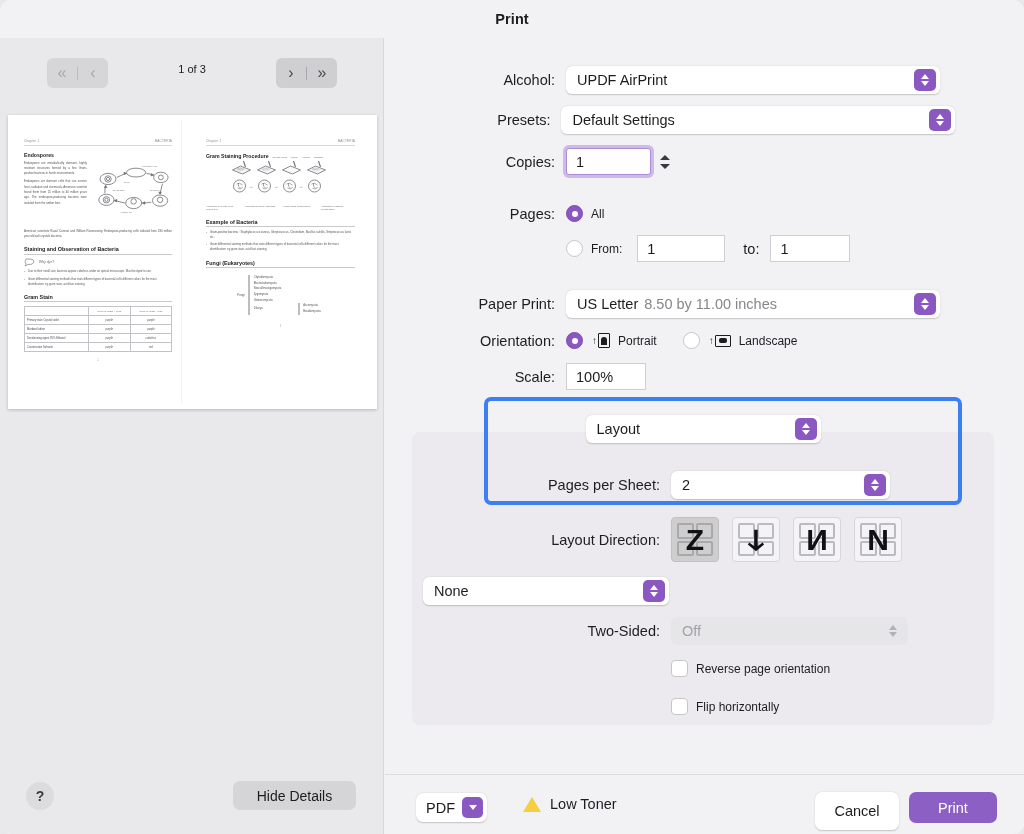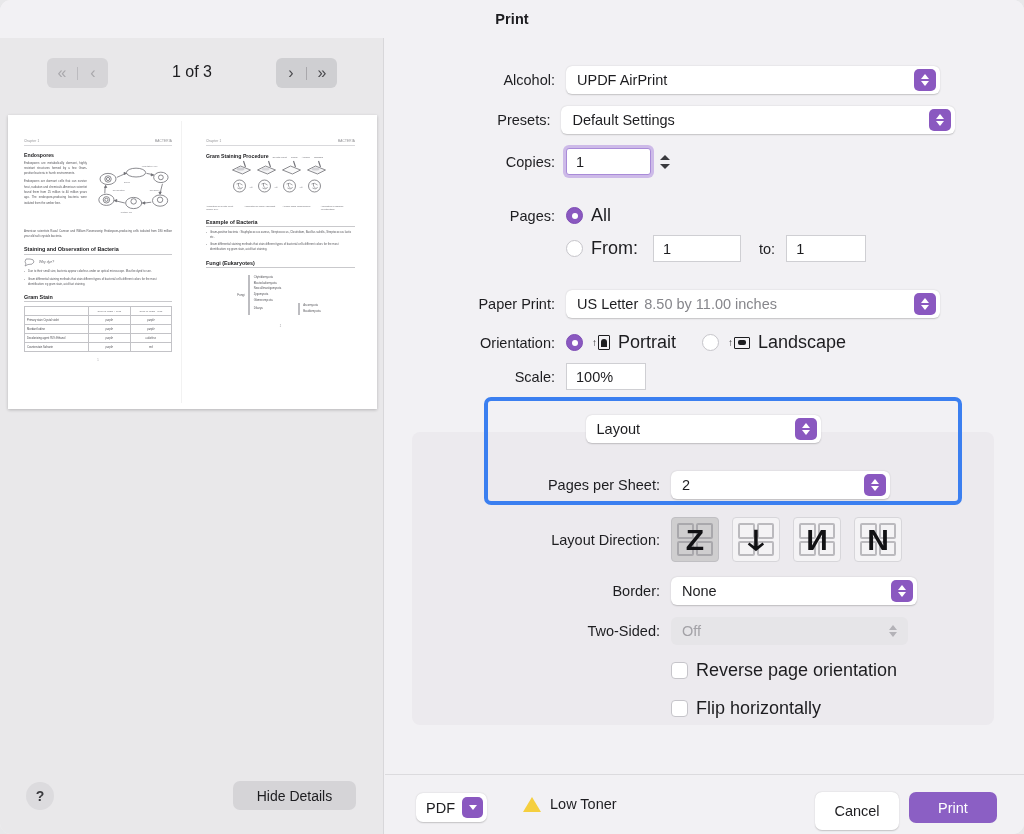--- a/index.html
+++ b/index.html
@@ -51,21 +51,21 @@
   }
   .pagerbtn.disabled .half { color: #a9a8ac; }
   .pagerbtn .sep {
     width: 1px; height: 13px; background: #a9a8ac;
   }
   .pagerbtn.disabled .sep { background: #bcbbbf; }
   #pager-left { left: 47px; width: 61px; }
   #pager-right { left: 276px; width: 61px; }
   #pagecount {
     position: absolute; left: 0; top: 5px; width: 384px;
-    text-align: center; font-size: 16px; color: #1d1d20;
+    text-align: center; font-size: 11px; color: #1d1d20;
   }
   #sheet {
     position: absolute; left: 8px; top: 77px;
     width: 369px; height: 294px;
     background: #ffffff;
     box-shadow: 0 1px 3px rgba(0,0,0,.22);
   }
   .docpage {
     position: absolute; top: 6px; height: 282px;
     background: #ffffff;
@@ -182,21 +182,21 @@
   .spin .dn { border-top: 5.5px solid #3a3a3e; }
   
   .radio {
     width: 17px; height: 17px; border-radius: 50%;
     background: #ffffff; border: 1px solid #c6c5ca;
     display: flex; align-items: center; justify-content: center;
     flex: none;
   }
   .radio.on { background: #8a58c0; border-color: #7e4db5; }
   .radio.on .dot { width: 6px; height: 6px; border-radius: 50%; background: #ffffff; }
-  .rlabel { font-size: 18px; color: #1d1d20; margin-left: 8px; white-space: nowrap; }
+  .rlabel { font-size: 12px; color: #1d1d20; margin-left: 8px; white-space: nowrap; }
   
   .cbox {
     width: 17px; height: 17px; border-radius: 4px;
     background: #ffffff; border: 1px solid #c6c5ca; flex: none;
   }
   
   .oricon { margin-left: 9px; display: flex; align-items: center; }
   .oricon .arr { font-size: 10px; color: #1d1d20; margin-right: 1px; line-height: 1; }
   .oricon .pbox {
     border: 1.6px solid #1d1d20; border-radius: 1px;
@@ -665,21 +665,20 @@
               <i></i>
               <i></i>
               <i></i>
             </div>
           <div class="ldglyph">N</div>
         </div>
       </div>
     </div>
 
     <div class="row" style="left:0; top:145px;">
-      <div class="lbl" style="width:248px;">Border:</div>
       <div class="popup" style="width:246px; margin-left:11px;">
         <span>None</span>
         <span class="stepper">
             <i class="ch up"></i>
             <i class="ch dn"></i>
           </span>
       </div>
     </div>
 
     <div class="row" style="left:0; top:185px;">

